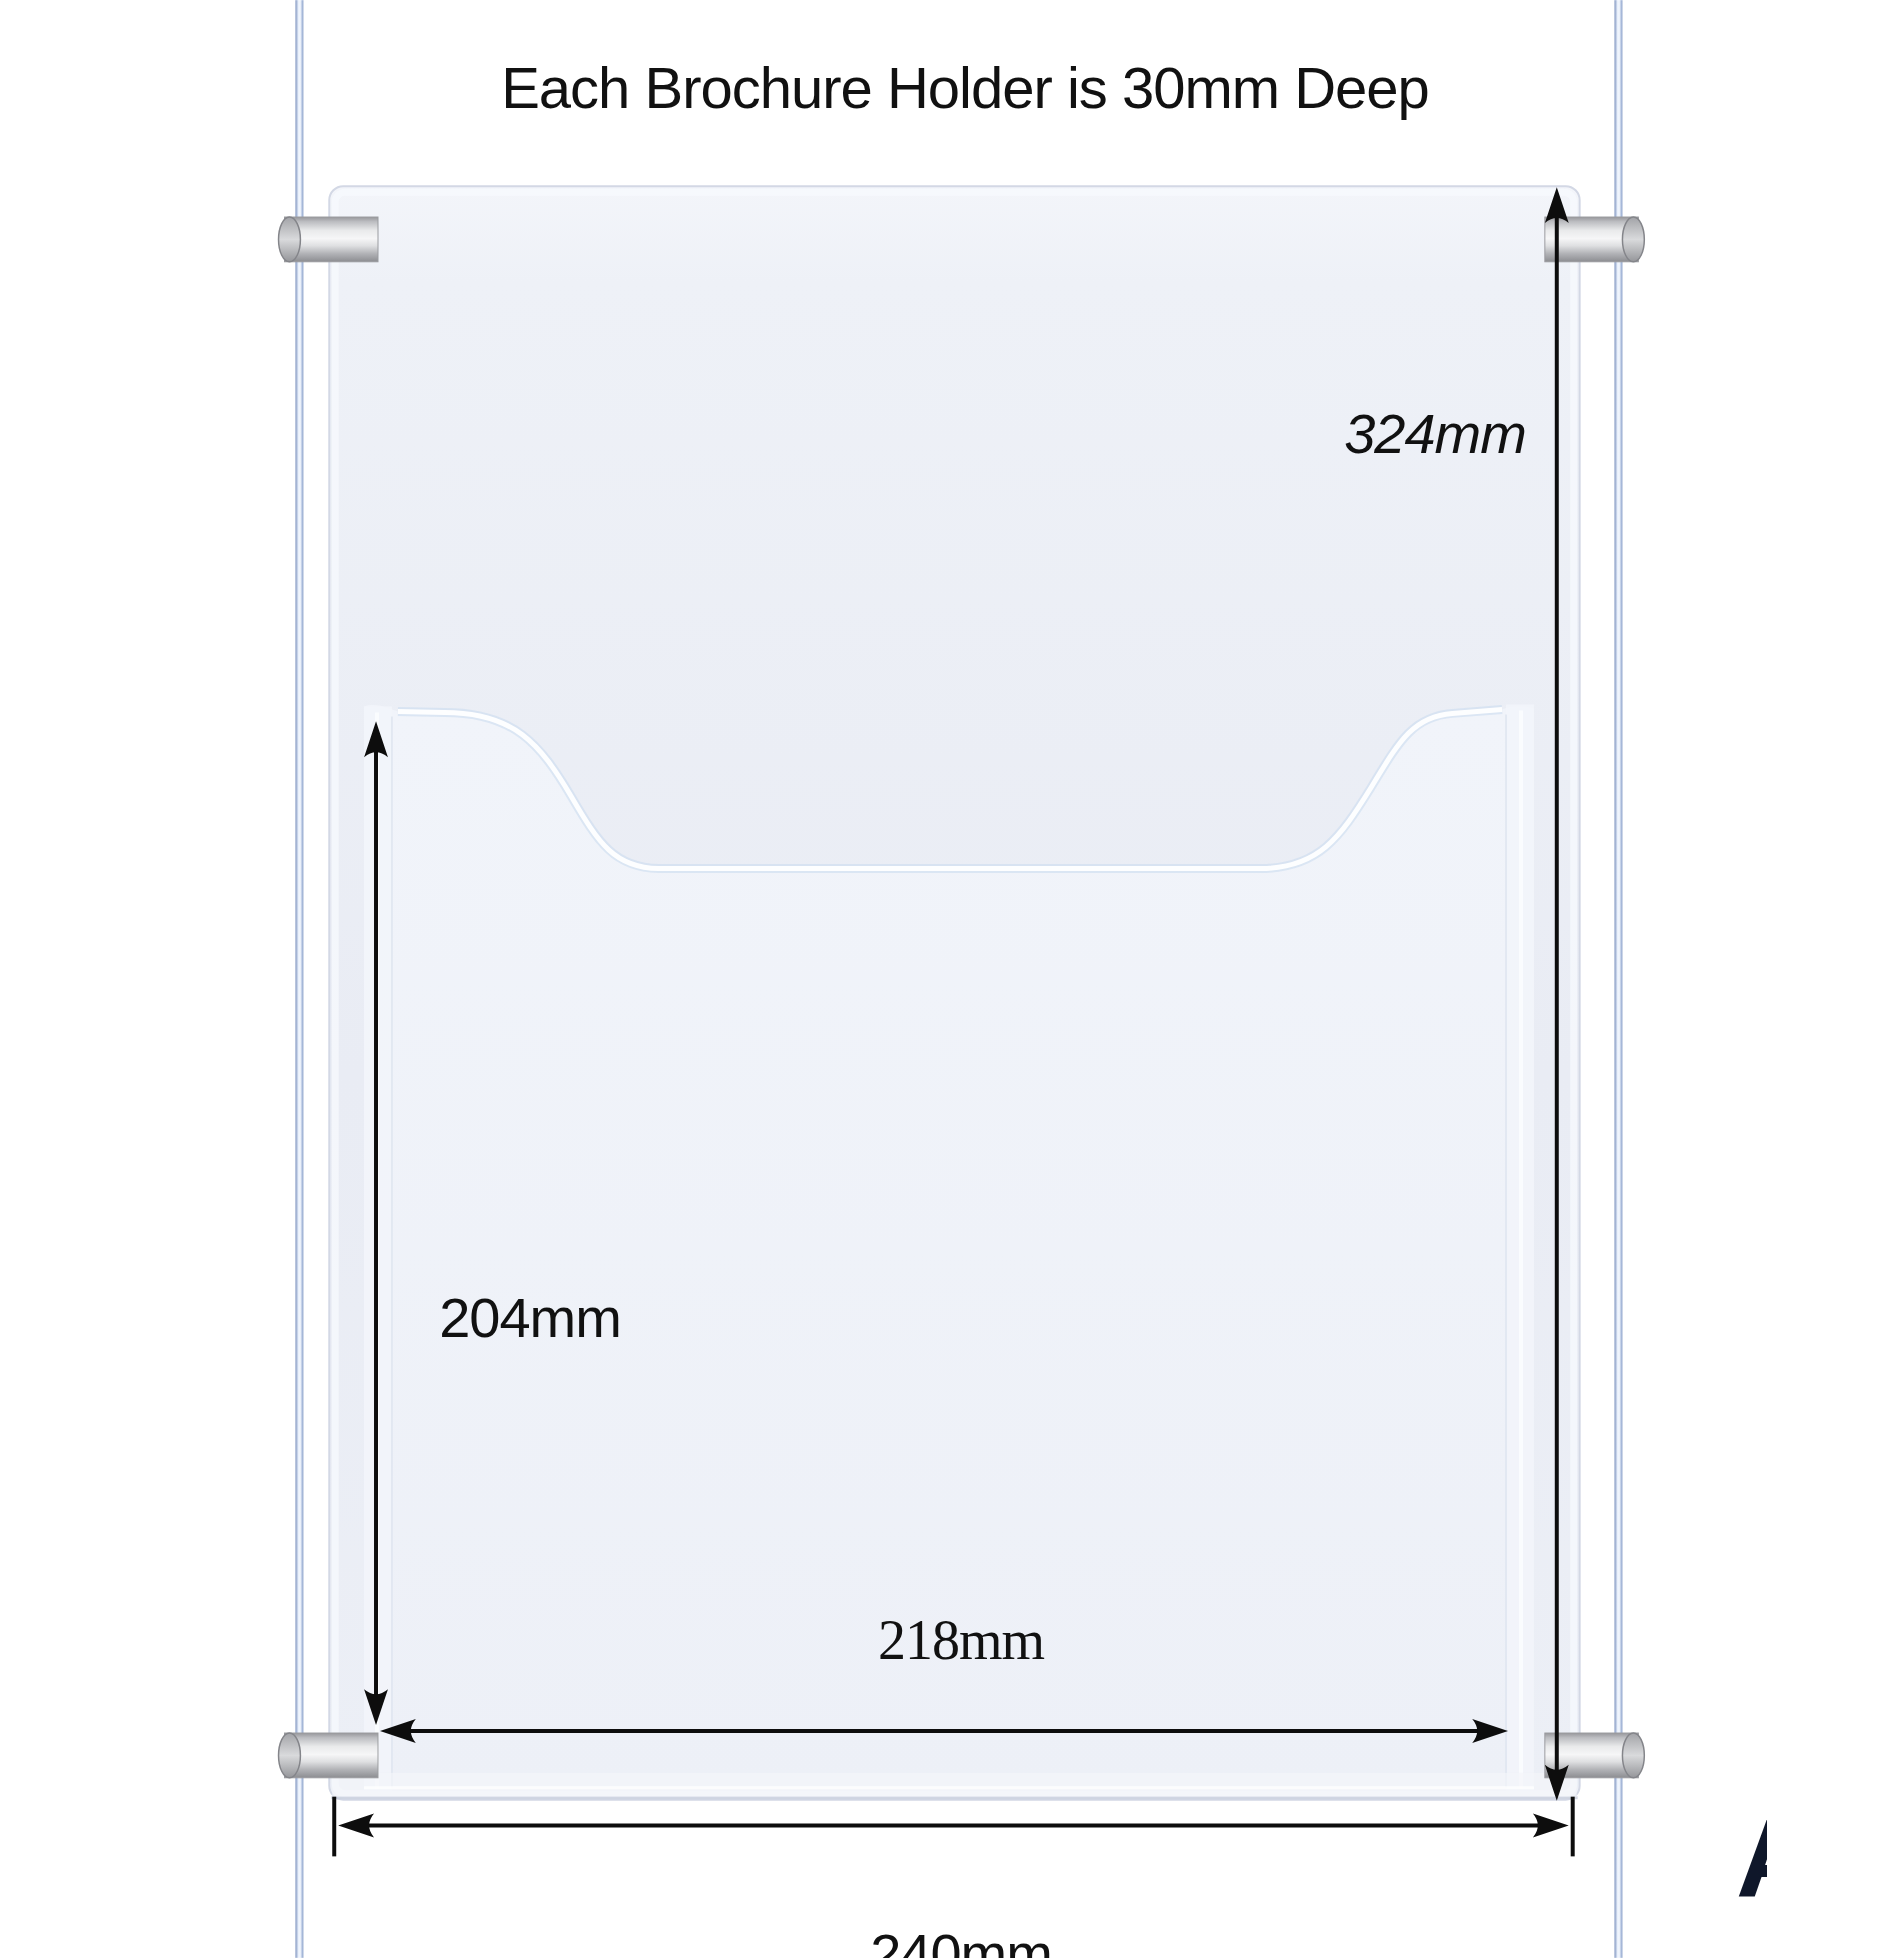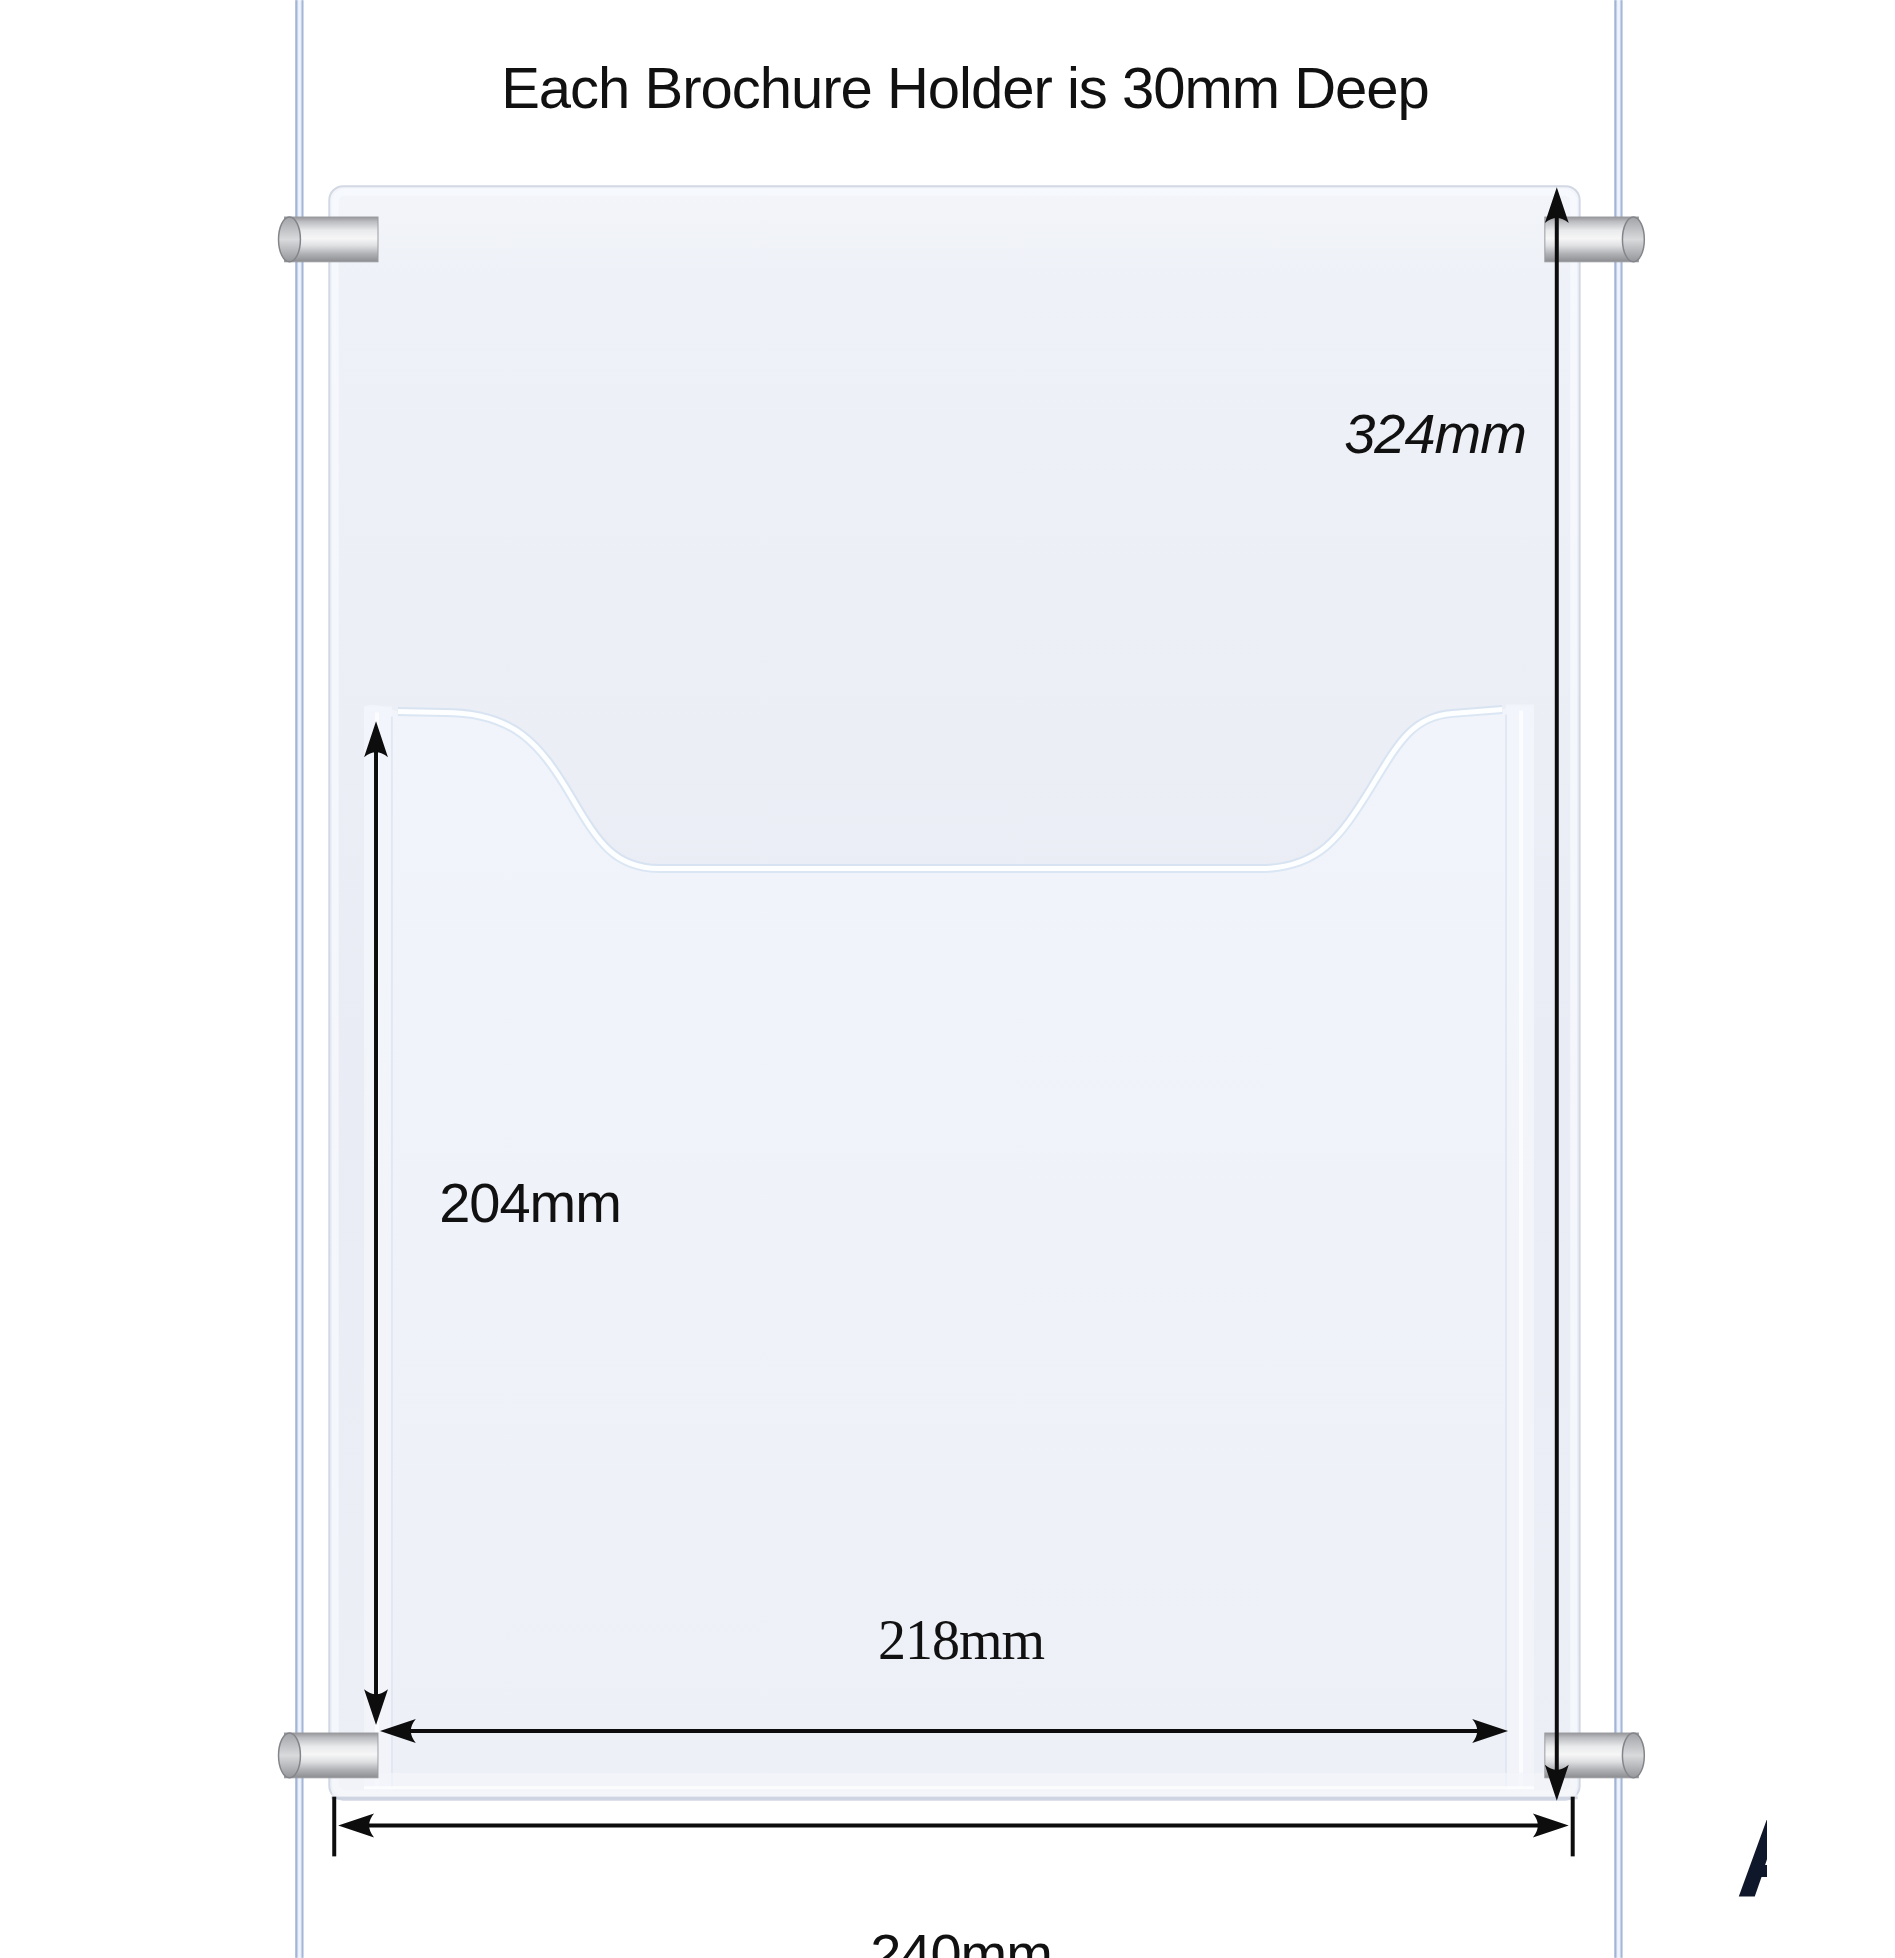--- a/index.html
+++ b/index.html
@@ -3,21 +3,21 @@
 <meta charset="utf-8">
 <style>
   html,body{margin:0;padding:0;background:#ffffff;}
   body{width:1895px;height:1958px;font-family:"Liberation Sans","DejaVu Sans",sans-serif;}
   .scene{position:relative;width:1767px;height:1958px;overflow:hidden;background:#ffffff;}
   .scene svg{position:absolute;left:0;top:0;}
   .label{position:absolute;transform:translate(-50%,-50%);color:#111111;white-space:nowrap;
          font-size:56px;letter-spacing:-1px;line-height:1;}
   .title{left:965px;top:88px;font-size:58px;}
   .dim-324{left:1435px;top:434px;font-style:italic;}
-  .dim-204{left:530px;top:1203px;}
+  .dim-204{left:530px;top:1318px;}
   .dim-218{left:961px;top:1640px;font-family:Liberation Serif, serif;}
   .dim-240{left:961px;top:1954px;}
   .a4{left:1807px;top:1859px;font-size:111px;font-weight:700;letter-spacing:0;color:#0f172a;}
 </style>
 </head>
 <body>
 
 <div class="scene">
 
   <svg width="1895" height="1958" viewBox="0 0 1905 1968">

